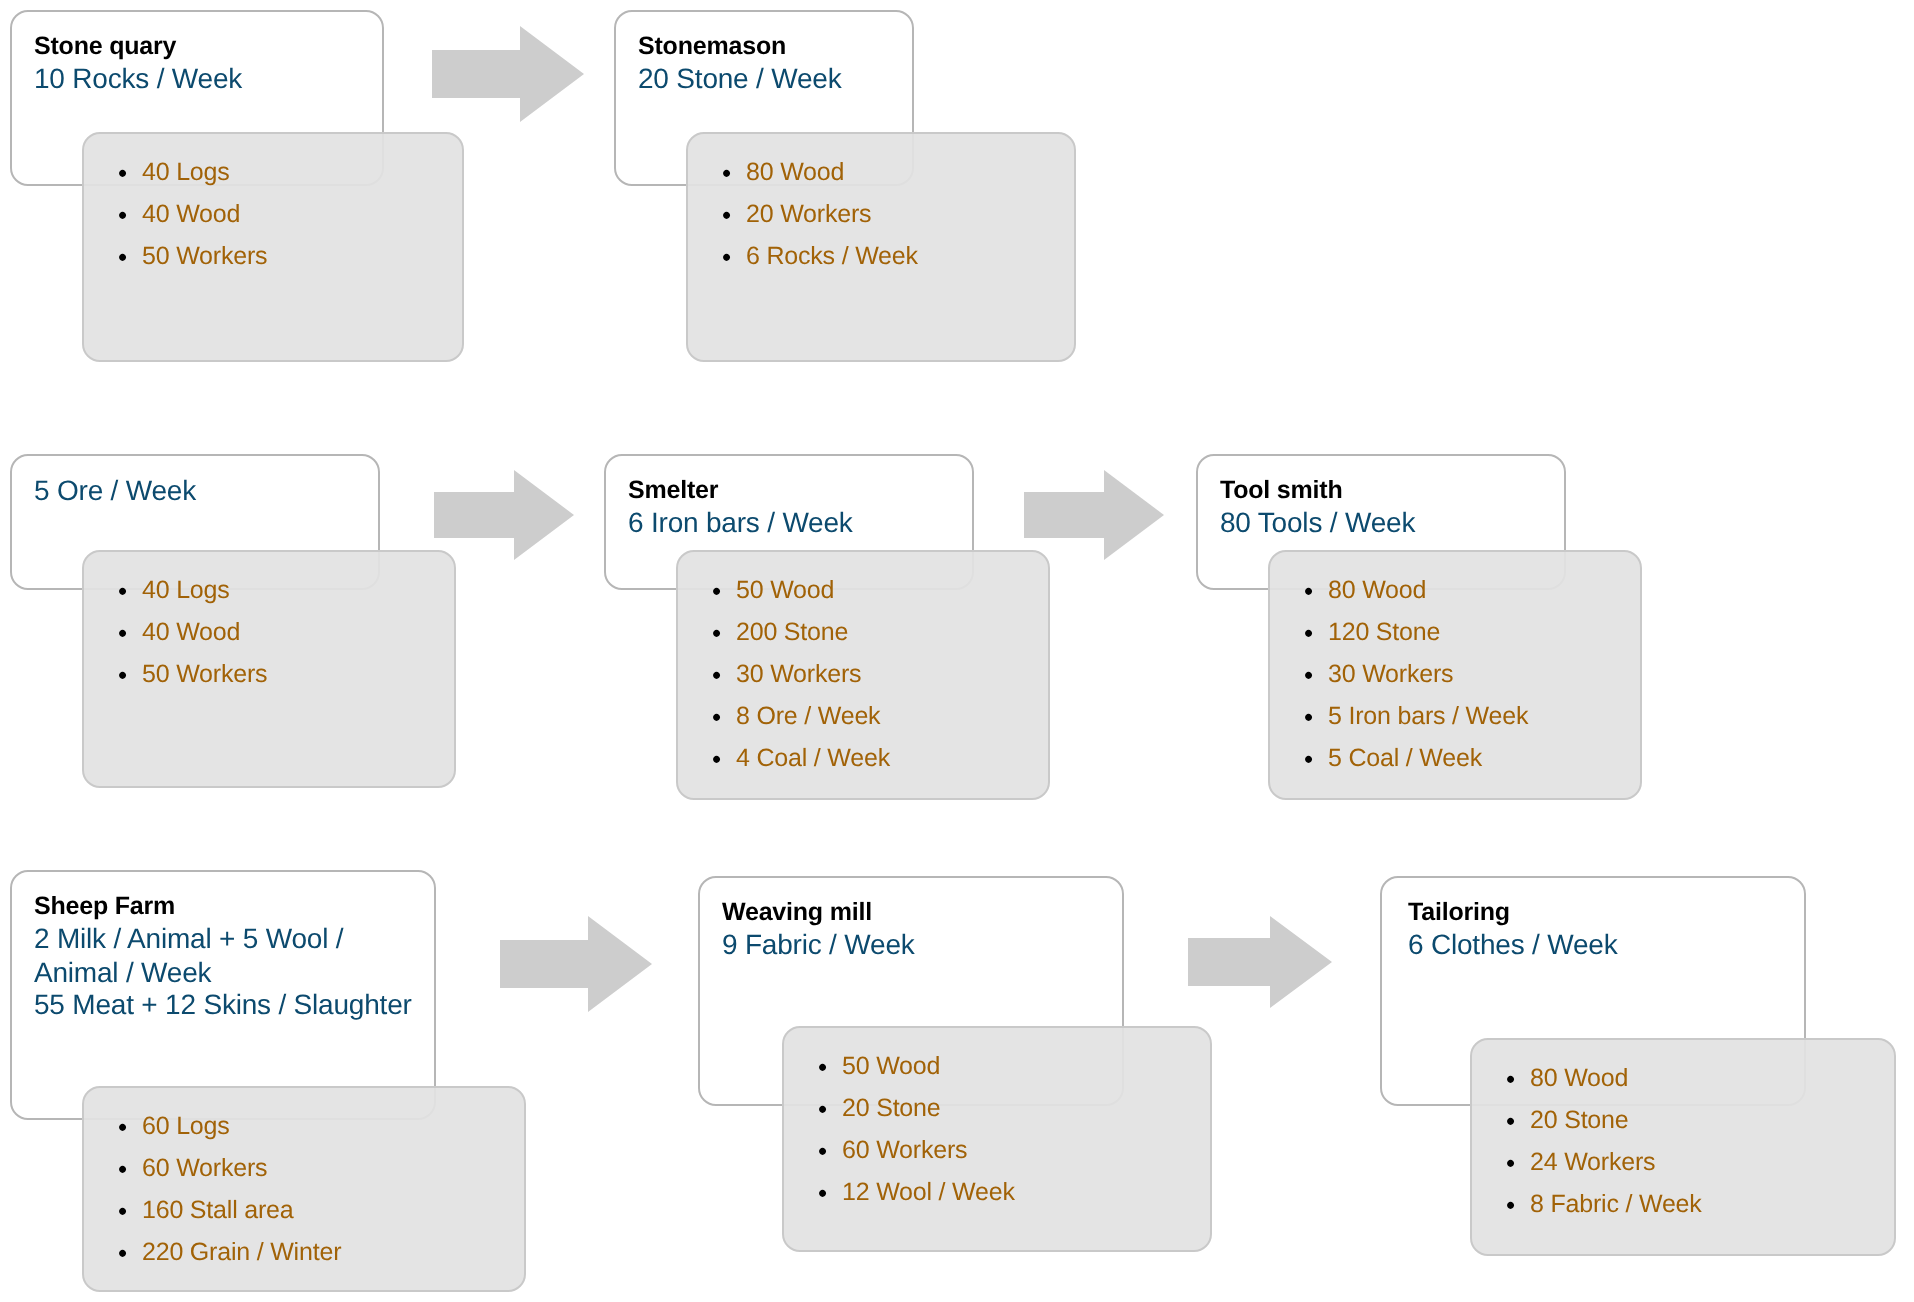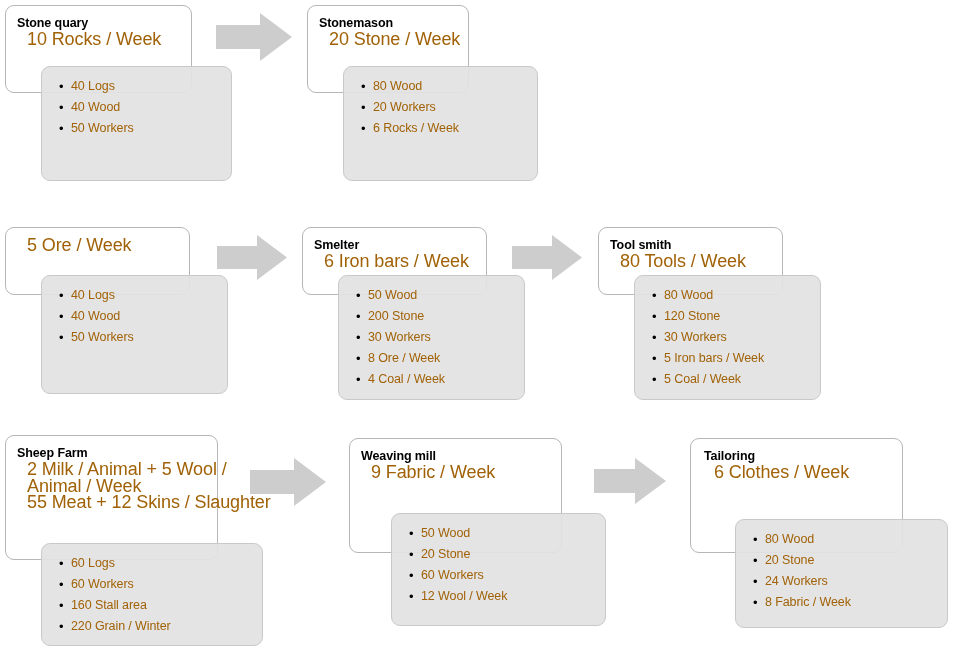--- a/index.html
+++ b/index.html
@@ -42,26 +42,25 @@
 
   .card-title {
     font-size: 12.5px;
     font-weight: bold;
     line-height: 16px;
     letter-spacing: -0.1px;
     white-space: nowrap;
   }
 
   .card-sub {
-    font-size: 18px;
+    font-size: 14px;
     font-weight: normal;
     line-height: 16.5px;
     letter-spacing: -0.1px;
-    color: #a16207;
-    margin-left: 10px;
+    color: #0c4a6e;
   }
 
   .card-sub div {
     white-space: nowrap;
   }
 
   .card-req {
     position: absolute;
     box-sizing: border-box;
     background: rgba(226, 226, 226, 0.93);
@@ -123,21 +122,21 @@
     </div>
   </div>
 
   <div class="arrow" style="left:216px; top:13px; width:76px; height:48px;">
     <svg width="76" height="48" viewBox="0 0 76 48">
       <polygon points="0,12 44,12 44,0 76,24 44,48 44,36 0,36" fill="#cdcdcd"></polygon>
     </svg>
   </div>
 
   <div class="node">
-    <div class="card-main" style="left:307px; top:5px; width:162px; height:88px;">
+    <div class="card-main" style="left:307px; top:5px; width:150px; height:88px;">
       <div class="card-title">Stonemason</div>
       <div class="card-sub">
         <div>20 Stone / Week</div>
       </div>
     </div>
     <div class="card-req" style="left:343px; top:66px; width:195px; height:115px;">
       <ul>
         <li>80 Wood</li>
         <li>20 Workers</li>
         <li>6 Rocks / Week</li>

